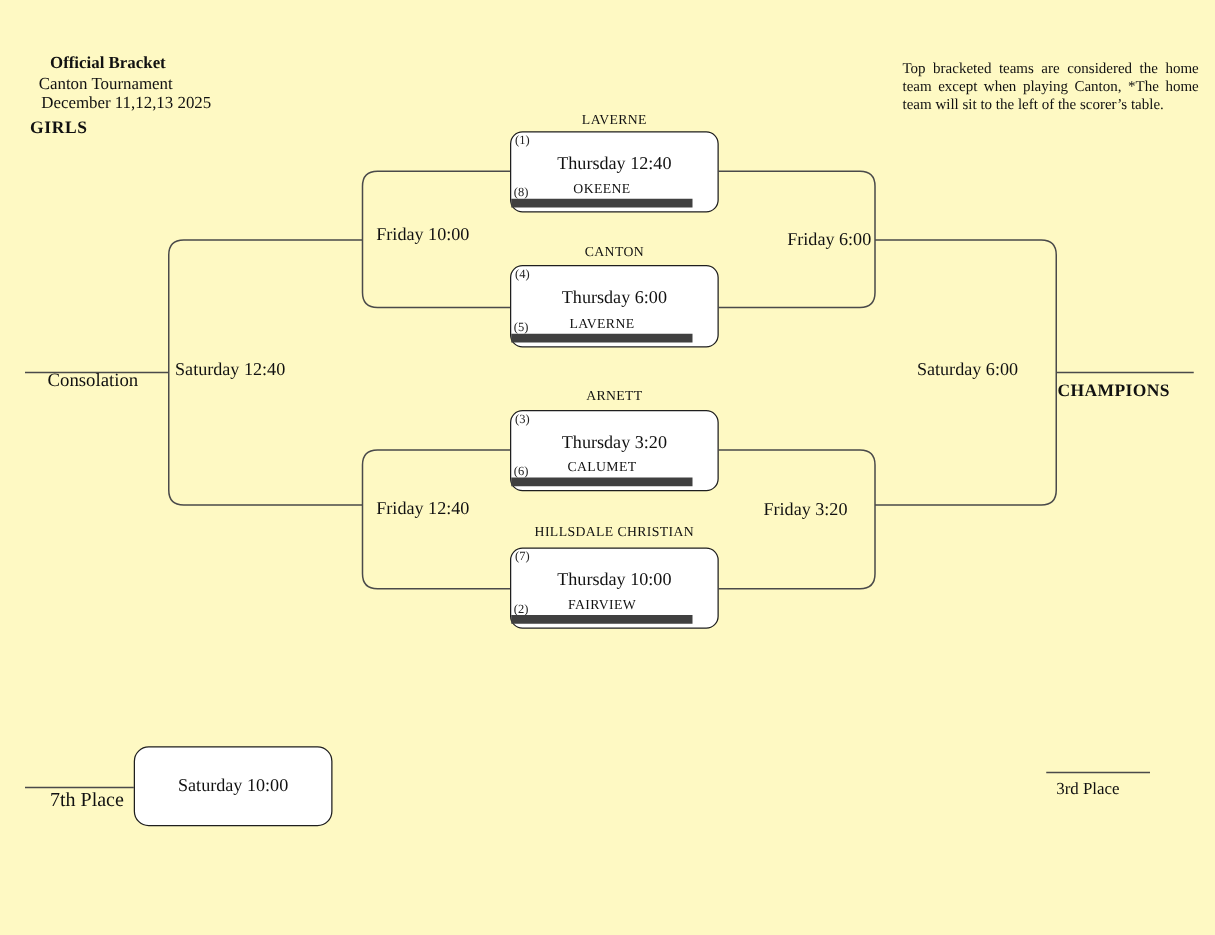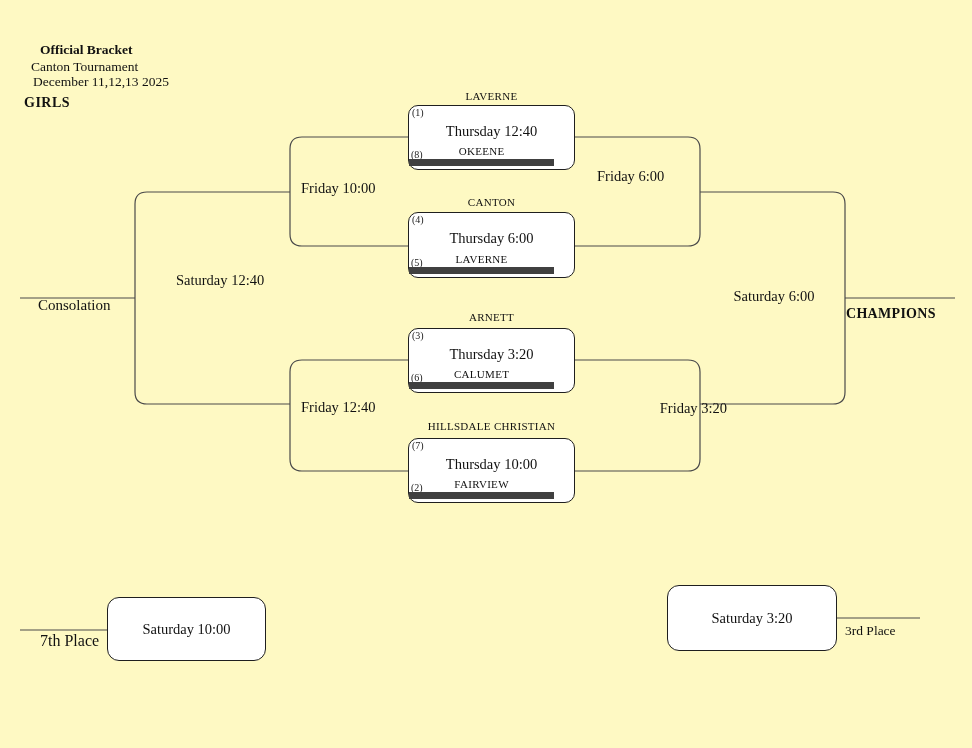--- a/index.html
+++ b/index.html
@@ -42,23 +42,23 @@
   }
   .team-bottom{
     position:absolute;bottom:3px;left:0;width:88%;text-align:center;
     font-size:11px;letter-spacing:0.3px;
     border-bottom:7px solid #404040;padding-bottom:2px;
   }
   
   .round{font-size:14.5px;white-space:nowrap;}
   .lab-fri1000{left:301px;top:180px;}
   .lab-fri1240{left:301px;top:399px;}
-  .lab-fri600{left:597px;top:168px;width:100px;}
-  .lab-fri320{left:627px;top:400px;width:100px;text-align:right;}
-  .lab-sat1240{left:140px;top:272px;margin-left:36px;}
+  .lab-fri600{left:597px;top:184px;width:100px;text-align:right;}
+  .lab-fri320{left:578px;top:400px;width:100px;text-align:right;}
+  .lab-sat1240{left:140px;top:288px;}
   .lab-sat600{left:724px;top:288px;width:100px;text-align:center;}
   .lab-consolation{left:38px;top:297px;font-size:15px;}
   .lab-champions{left:846px;top:306px;font-size:14px;font-weight:bold;letter-spacing:0.3px;}
   
   .place-box{
     position:absolute;border:1.2px solid #1f1f1f;border-radius:12px;
     box-sizing:border-box;background:#fff;
     display:flex;align-items:center;justify-content:center;
     font-size:14.5px;
   }
@@ -70,20 +70,21 @@
 </head>
 <body>
 
 <div id="page">
 
   <div class="abs hdr-title">Official Bracket</div>
   <div class="abs hdr-sub">Canton Tournament</div>
   <div class="abs hdr-dates">December 11,12,13 2025</div>
   <div class="abs hdr-div">GIRLS</div>
 
+  <div class="abs note">Top bracketed teams are considered the home team except when playing Canton, *The home team will sit to the left of the scorer’s table.</div>
 
   <svg class="lines" width="972" height="748" viewBox="0 0 972 748" fill="none" stroke="#4a4a4a" stroke-width="1.2">
     <path d="M 408 137 H 302 Q 290 137 290 149 V 234 Q 290 246 302 246 H 408"></path>
     <path d="M 290 192 H 147 Q 135 192 135 204 V 392 Q 135 404 147 404 H 290"></path>
     <path d="M 408 360 H 302 Q 290 360 290 372 V 459 Q 290 471 302 471 H 408"></path>
     <path d="M 20 298 H 135"></path>
     <path d="M 575 137 H 688 Q 700 137 700 149 V 234 Q 700 246 688 246 H 575"></path>
     <path d="M 700 192 H 833 Q 845 192 845 204 V 392 Q 845 404 833 404 H 700"></path>
     <path d="M 575 360 H 688 Q 700 360 700 372 V 459 Q 700 471 688 471 H 575"></path>
     <path d="M 845 298 H 955"></path>
@@ -130,18 +131,15 @@
   <div class="abs round lab-sat1240">Saturday 12:40</div>
   <div class="abs round lab-sat600">Saturday 6:00</div>
   <div class="abs lab-consolation">Consolation</div>
   <div class="abs lab-champions">CHAMPIONS</div>
 
   <div class="place-box box-7th">
     <span>Saturday 10:00</span>
   </div>
   <div class="abs lab-7th">7th Place</div>
 
-  <div class="place-box box-3rd">
-    <span>Saturday 3:20</span>
-  </div>
   <div class="abs lab-3rd">3rd Place</div>
 
 </div>
 
 </body></html>

